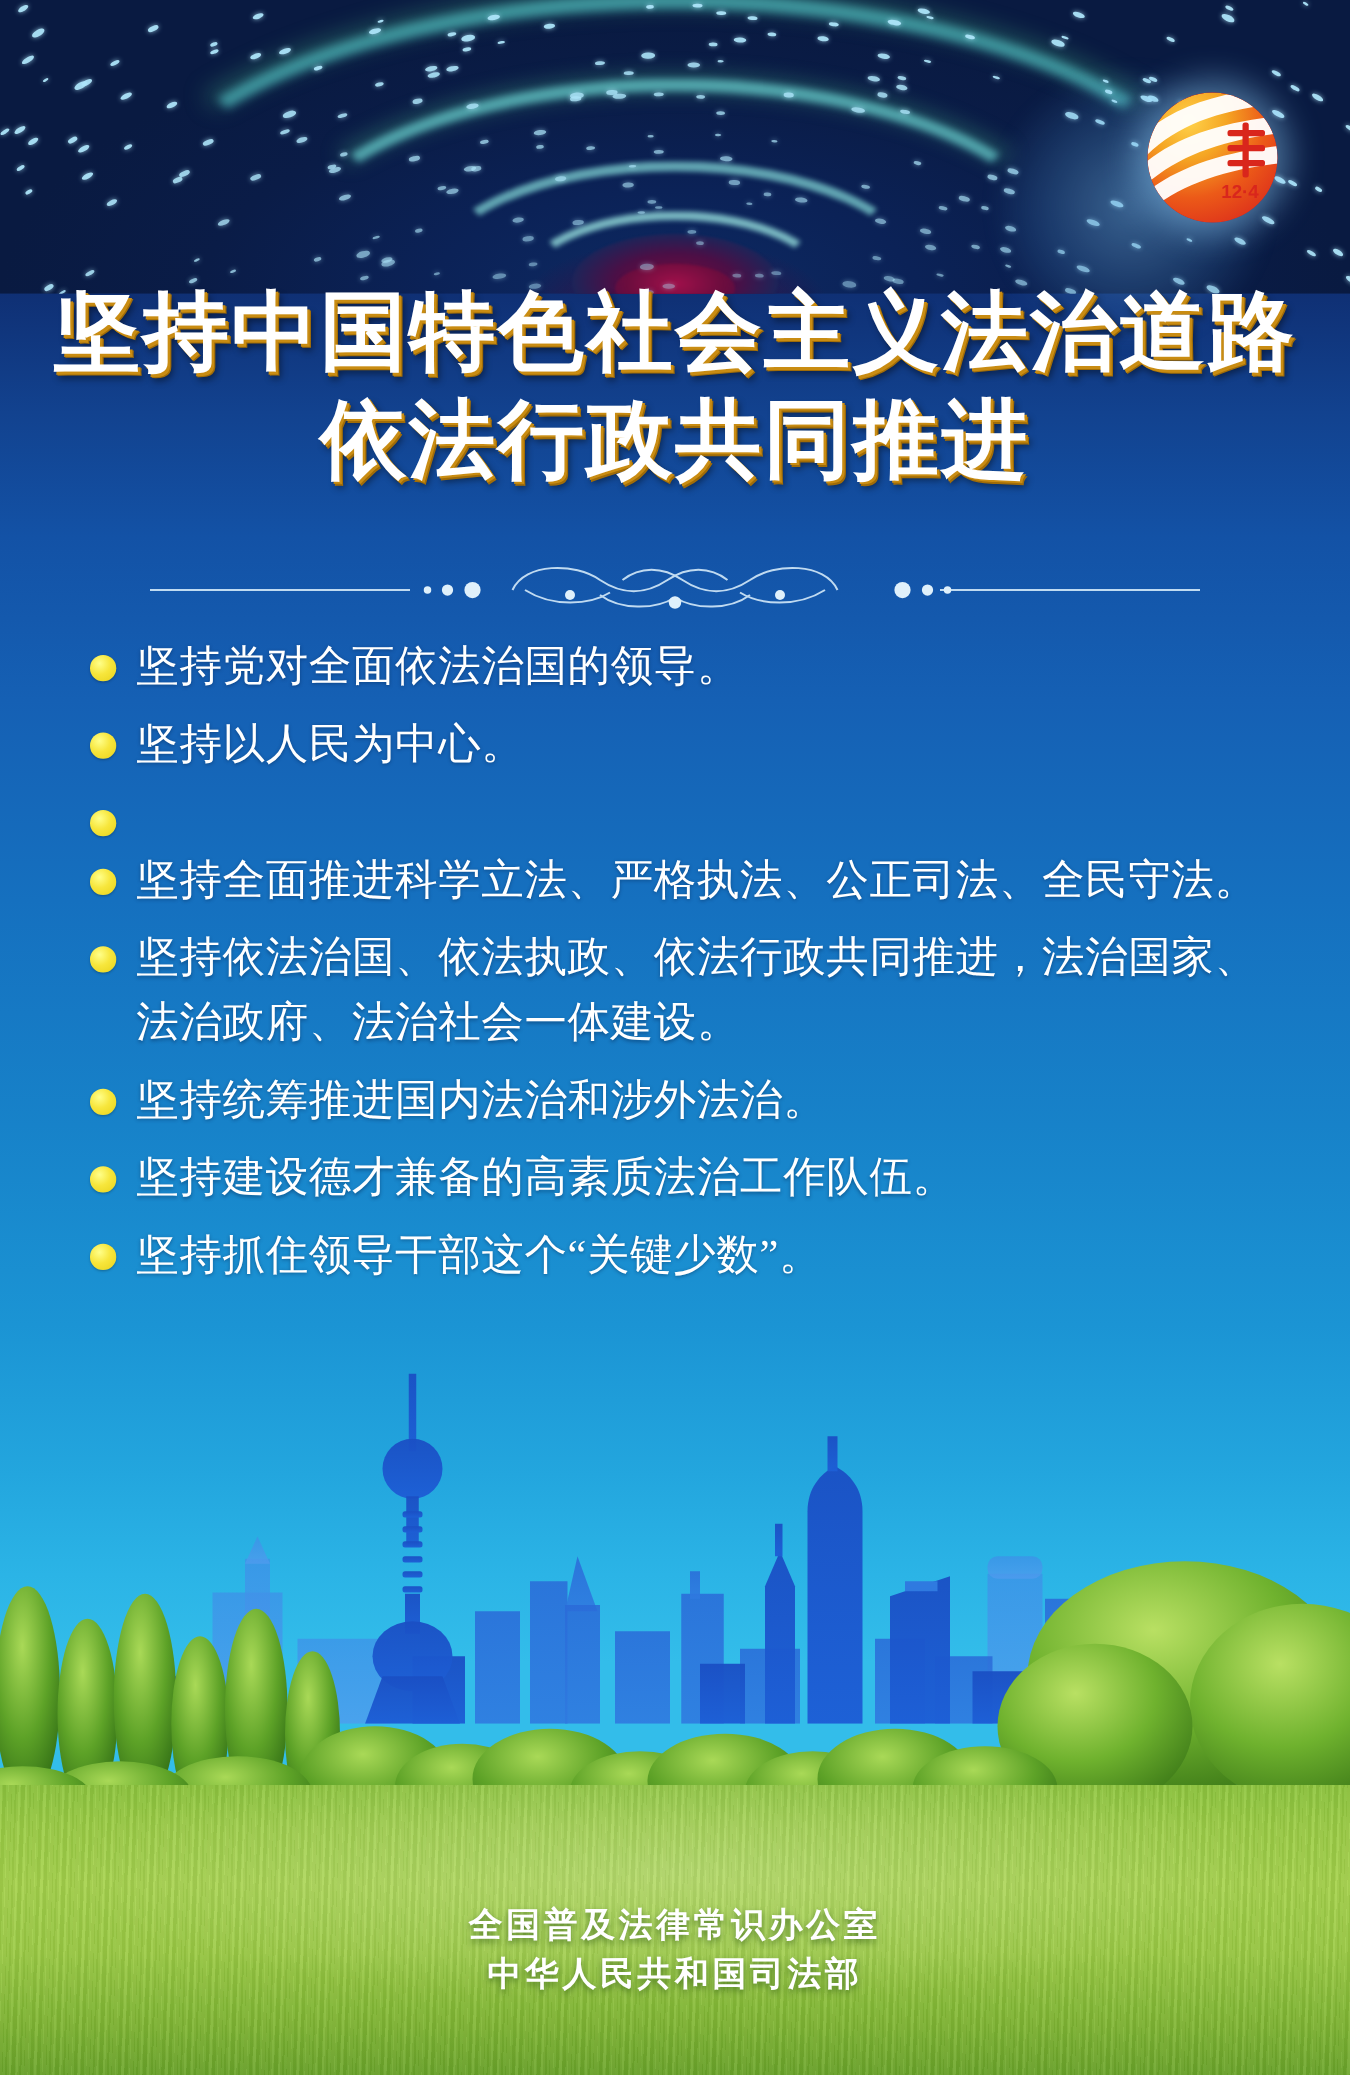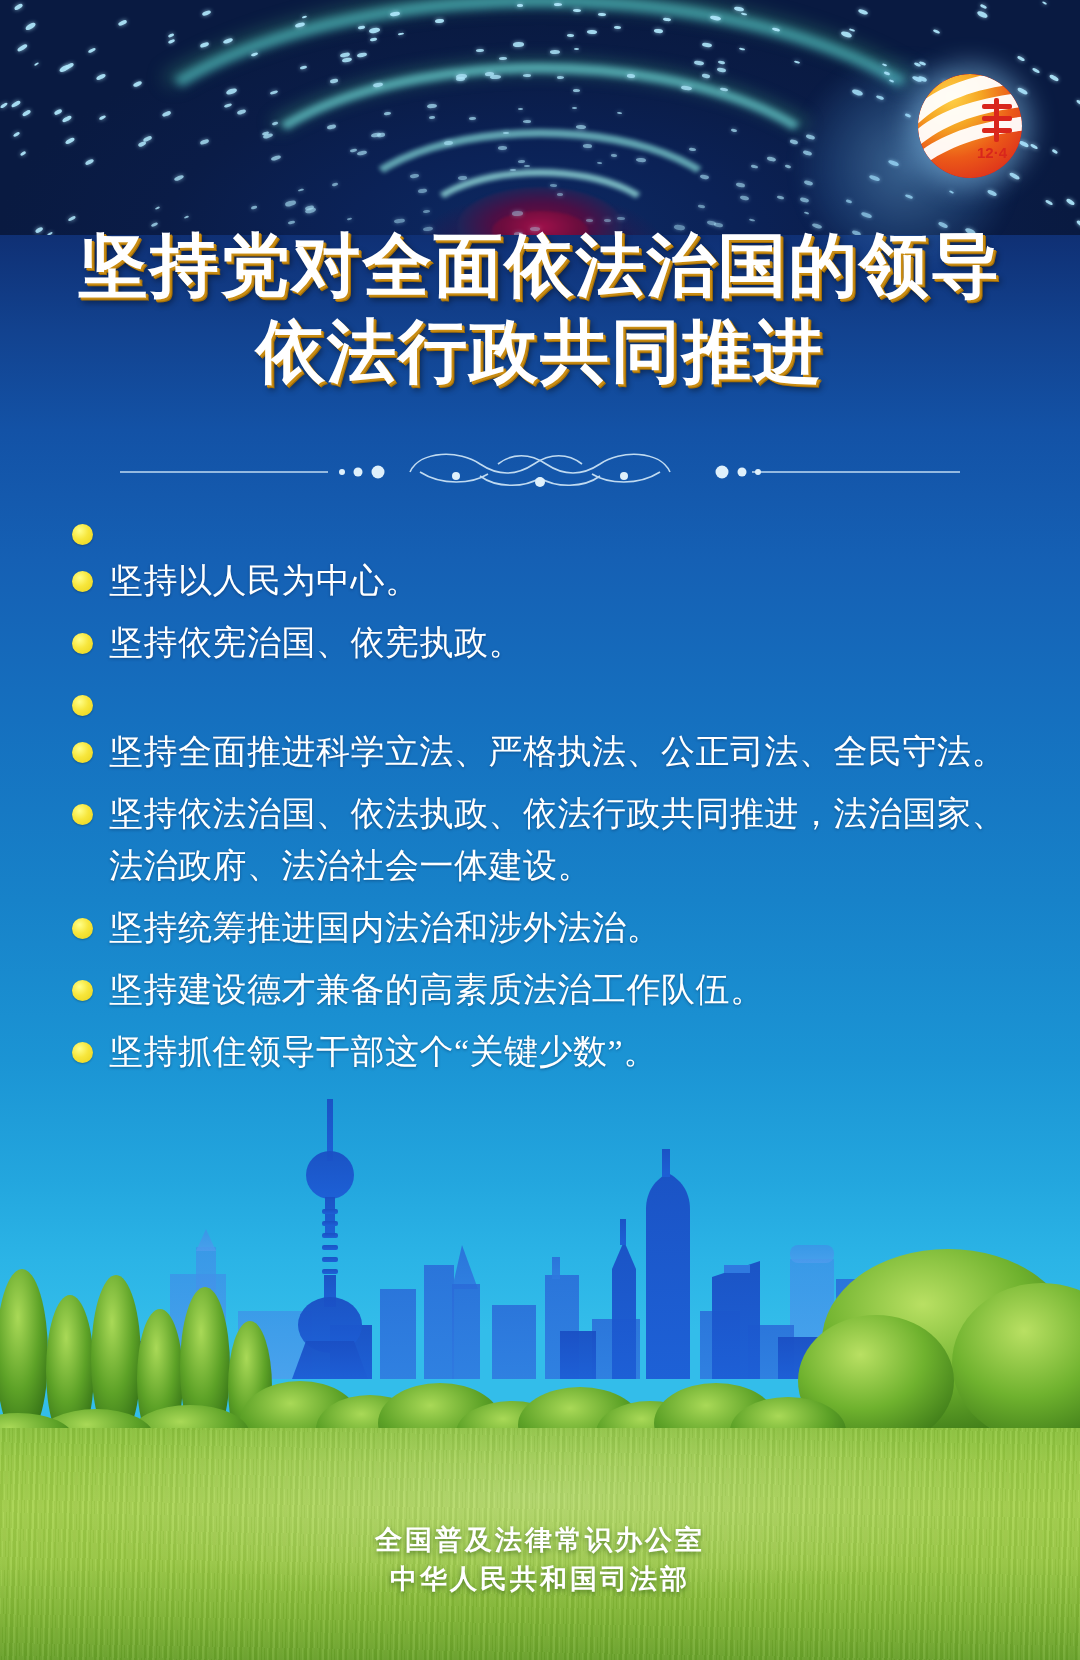--- a/index.html
+++ b/index.html
@@ -452,21 +452,21 @@
           <rect x="64" y="42" width="30" height="5" rx="2"></rect>
           <rect x="64" y="54" width="30" height="5" rx="2"></rect>
           <rect x="76" y="24" width="5" height="44" rx="2"></rect>
         </g>
         <text x="74" y="84" font-family="Liberation Sans, sans-serif" font-size="15" font-weight="bold" fill="#D9261C" text-anchor="middle">12·4</text>
       </g>
     </svg>
   </div>
 
   <div class="title-wrap">
-    <div class="title-line l1">坚持党对全面依法治国的领导</div>
+    <div class="title-line l1">坚持中国特色社会主义法治道路</div>
     <div class="title-line l2">依法行政共同推进</div>
   </div>
 
   <div class="divider">
     <svg viewBox="0 0 840 56" width="840" height="56" aria-hidden="true">
       <g stroke="#cfe6f7" fill="none" stroke-width="1.6" opacity="0.92">
         <line x1="0" y1="40" x2="208" y2="40"></line>
         <line x1="632" y1="40" x2="840" y2="40"></line>
         <path d="M290,40 C300,18 340,18 360,32 C378,44 396,44 414,32 C430,21 448,21 462,32"></path>
         <path d="M550,40 C540,18 500,18 480,32 C462,44 444,44 426,32 C410,21 392,21 378,32"></path>
@@ -485,28 +485,25 @@
         <circle cx="336" cy="44" r="4"></circle>
         <circle cx="504" cy="44" r="4"></circle>
         <circle cx="420" cy="50" r="5"></circle>
       </g>
     </svg>
   </div>
 
   <div class="list" id="principle-list">
       <div class="item">
         <span class="dot"></span>
+        <span class="txt">坚持党对全面依法治国的领导。</span>
       </div>
       <div class="item">
         <span class="dot"></span>
         <span class="txt">坚持以人民为中心。</span>
-      </div>
-      <div class="item">
-        <span class="dot"></span>
-        <span class="txt">坚持依宪治国、依宪执政。</span>
       </div>
       <div class="item">
         <span class="dot"></span>
       </div>
       <div class="item">
         <span class="dot"></span>
         <span class="txt">坚持全面推进科学立法、严格执法、公正司法、全民守法。</span>
       </div>
       <div class="item">
         <span class="dot"></span>

